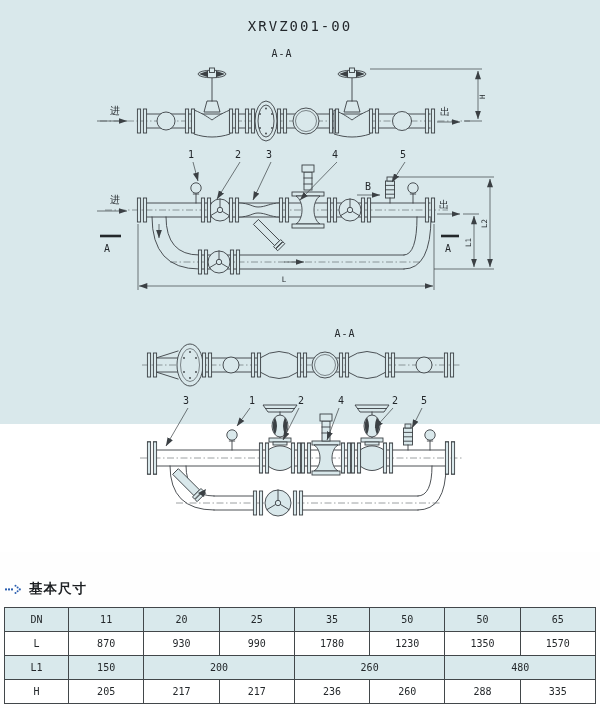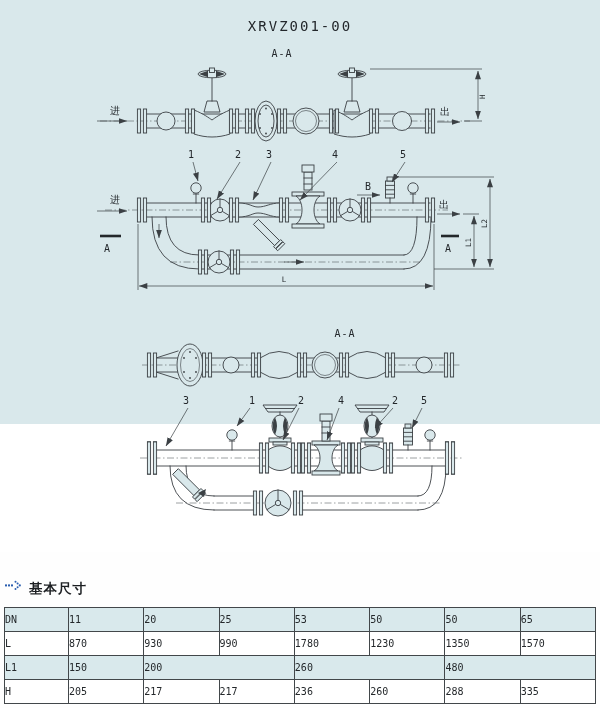--- a/index.html
+++ b/index.html
@@ -16,24 +16,24 @@
   .dim{stroke:#3b4044;stroke-width:0.7;fill:none;}
   text{fill:#23272b;font-family:"DejaVu Sans Mono","Liberation Mono",monospace;}
   .title{font-size:14px;letter-spacing:2px;}
   .sec{font-size:10px;letter-spacing:1px;}
   .lbl{font-size:10px;}
   .co{font-size:10px;}
   .dimt{font-size:7.5px;}
   .mid{text-anchor:middle;}
   
   .bottom{position:absolute;left:0;top:552px;width:600px;height:156px;background:#fefefe;}
-  .heading-row{display:flex;gap:6px;margin:28px 0 0 5px;height:18px;}
+  .heading-row{display:flex;align-items:center;gap:6px;margin:28px 0 0 5px;height:18px;}
   .heading{font-family:"DejaVu Sans","Liberation Sans",sans-serif;font-weight:bold;font-size:13.5px;color:#1c1f22;letter-spacing:1px;}
   table.dims{border-collapse:collapse;margin:9px 4px 0 4px;width:592px;table-layout:fixed;border:1.5px solid #383d40;}
-  table.dims td{border:1px solid #42474a;height:23px;vertical-align:middle;font-size:10px;color:#24282b;padding:0;}
+  table.dims td{border:1px solid #42474a;height:23px;text-align:center;vertical-align:middle;font-size:10px;color:#24282b;padding:0;}
   table.dims tr.alt{background:#d9e9ec;}
   table.dims tr{background:#ffffff;}
 </style>
 </head>
 <body>
 
 <div class="canvas">
 <svg width="600" height="552" viewBox="0 0 600 552">
   <defs>
     <marker id="mE" markerUnits="userSpaceOnUse" markerWidth="9" markerHeight="7" refX="8.4" refY="3.5" orient="auto">
@@ -354,21 +354,21 @@
         <col>
         <col>
         <col>
     </colgroup>
     <tbody>
         <tr class="alt">
           <td>DN</td>
           <td>11</td>
           <td>20</td>
           <td>25</td>
-          <td>53</td>
+          <td>35</td>
           <td>50</td>
           <td>50</td>
           <td>65</td>
         </tr>
         <tr>
           <td>L</td>
           <td>870</td>
           <td>930</td>
           <td>990</td>
           <td>1780</td>

